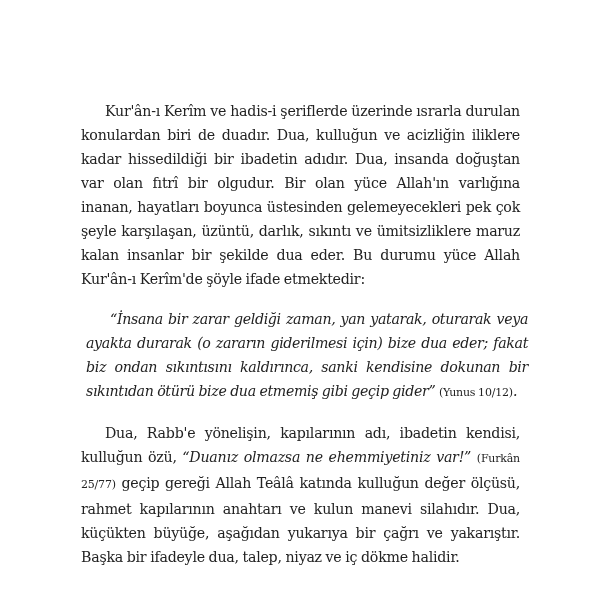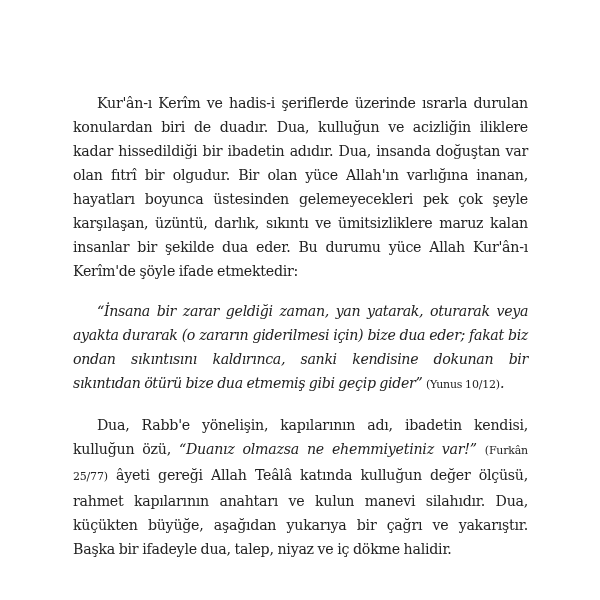--- a/index.html
+++ b/index.html
@@ -19,30 +19,30 @@
       top: 91px;
       width: 455px;
       font-family: "DejaVu Serif", serif;
       font-size: 14.2px;
       line-height: 24px;
       color: #222222;
       letter-spacing: -0.25px;
       word-spacing: -0.5px;
     }
     .para {
-      margin: 0;
+      margin: 8px;
       text-indent: 24px;
       text-align: justify;
       text-align-last: left;
     }
     .para.gap-after {
       margin-bottom: 16px;
     }
     .quote {
-      margin: 0 0 16px 0;
+      margin: 0 0 16px 13px;
       text-indent: 24px;
       text-align: justify;
       text-align-last: left;
       font-style: italic;
       letter-spacing: -0.35px;
     }
     .ref {
       font-style: normal;
       font-size: 11px;
       letter-spacing: -0.2px;
@@ -59,15 +59,15 @@
     <span>Kur'ân-ı Kerîm ve hadis-i şeriflerde üzerinde ısrarla durulan konulardan biri de duadır. Dua, kulluğun ve acizliğin iliklere kadar hissedildiği bir ibadetin adıdır. Dua, insanda doğuştan var olan fıtrî bir olgudur. Bir olan yüce Allah'ın varlığına inanan, hayatları boyunca üstesinden gelemeyecekleri pek çok şeyle karşılaşan, üzüntü, darlık, sıkıntı ve ümitsizliklere maruz kalan insanlar bir şekilde dua eder. Bu durumu yüce Allah Kur'ân-ı Kerîm'de şöyle ifade etmektedir:</span>
   </p>
 
   <p class="quote">
     <span>“İnsana bir zarar geldiği zaman, yan yatarak, oturarak veya ayakta durarak (o zararın giderilmesi için) bize dua eder; fakat biz ondan sıkıntısını kaldırınca, sanki kendisine dokunan bir sıkıntıdan ötürü bize dua etmemiş gibi geçip gider”</span>
     <span class="ref">(Yunus 10/12)</span><span>.</span>
   </p>
 
   <p class="para">
     <span>Dua, Rabb'e yönelişin, kapılarının adı, ibadetin kendisi, kulluğun özü, </span><span class="inline-quote">“Duanız olmazsa ne ehemmiyetiniz var!”</span>
-    <span class="ref">(Furkân 25/77)</span><span> âyeti gereği Allah Teâlâ katında kulluğun değer ölçüsü, rahmet kapılarının anahtarı ve kulun manevi silahıdır. Dua, küçükten büyüğe, aşağıdan yukarıya bir çağrı ve yakarıştır. Başka bir ifadeyle dua, talep, niyaz ve iç dökme halidir.</span>
+    <span class="ref">(Furkân 25/77)</span><span> geçip gereği Allah Teâlâ katında kulluğun değer ölçüsü, rahmet kapılarının anahtarı ve kulun manevi silahıdır. Dua, küçükten büyüğe, aşağıdan yukarıya bir çağrı ve yakarıştır. Başka bir ifadeyle dua, talep, niyaz ve iç dökme halidir.</span>
   </p>
 </div>
 
 </body></html>

